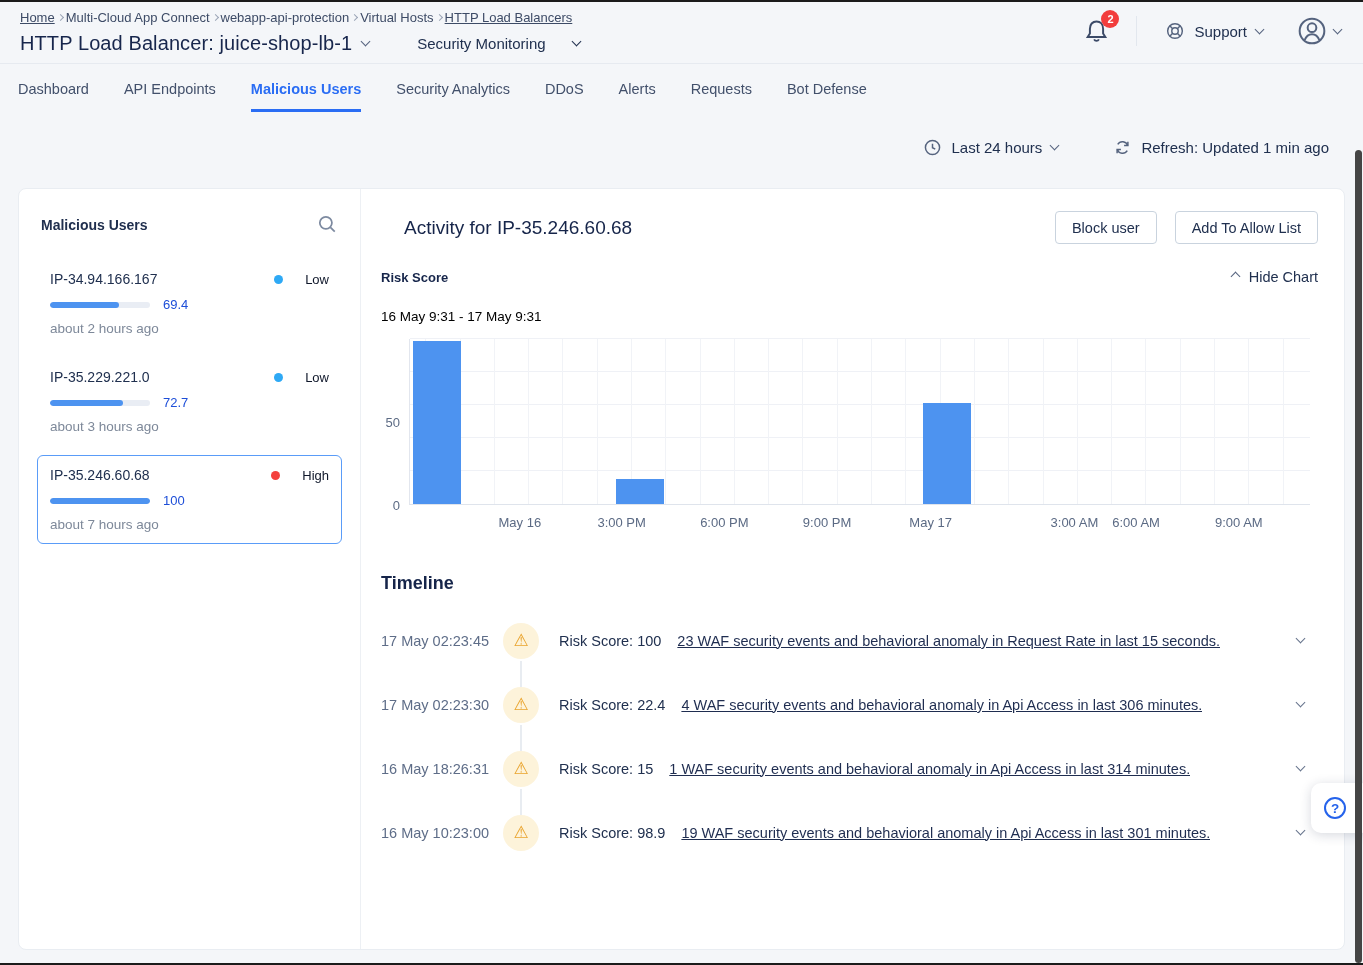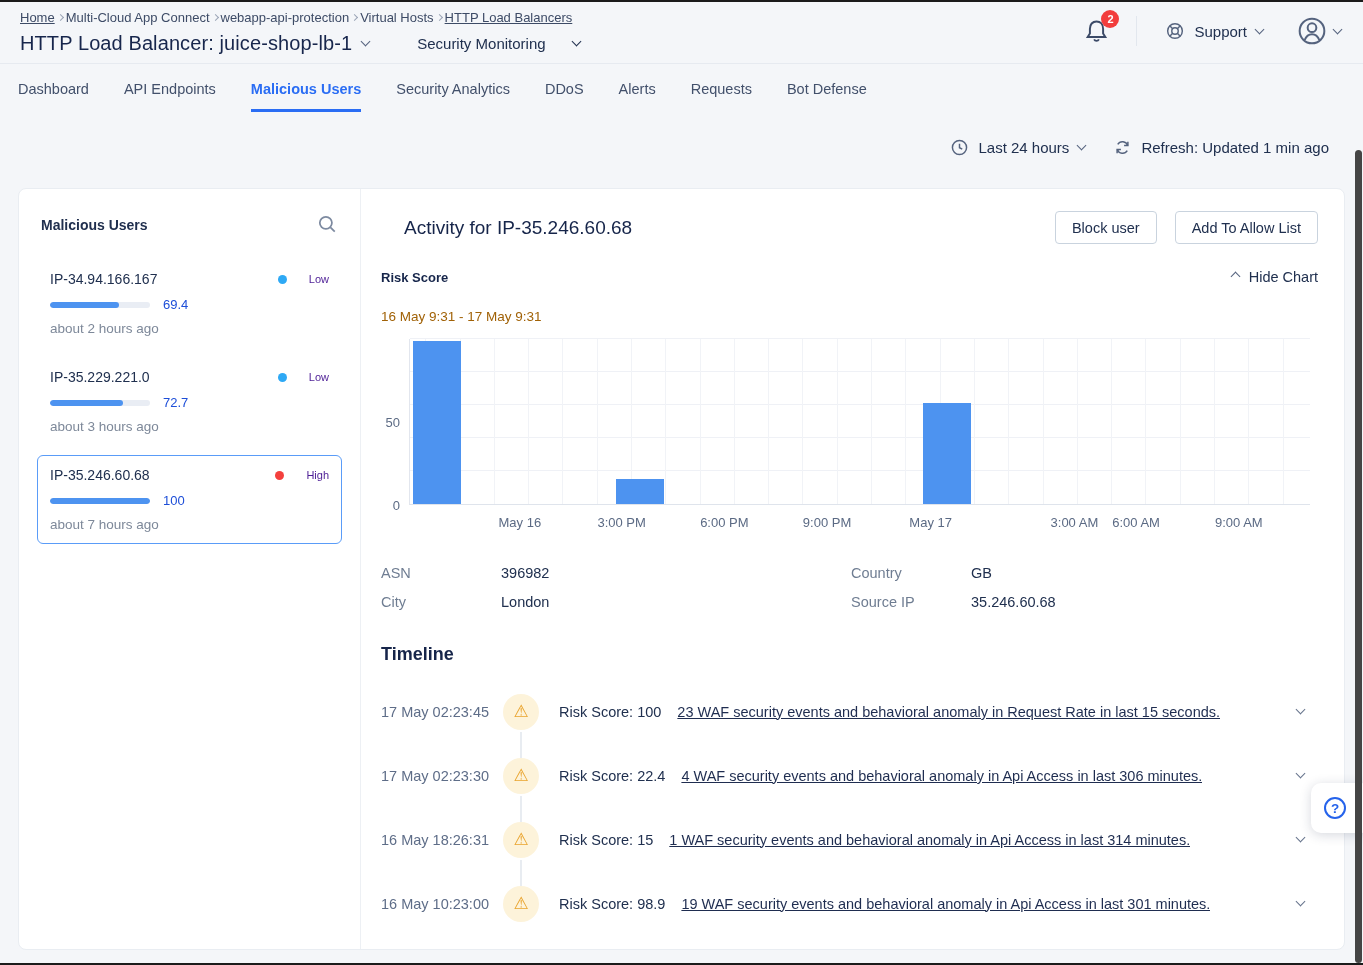--- a/index.html
+++ b/index.html
@@ -32,53 +32,53 @@
   .vdiv{width:1px;height:30px;background:#e2e7ee;margin-right:28px;}
   .support-group{display:flex;align-items:center;gap:9px;font-size:15px;color:#20304f;cursor:pointer;}
   .account-group{display:flex;align-items:center;gap:7px;margin-left:34px;cursor:pointer;color:#55637e;}
 
   
   .tab-bar{display:flex;padding:0 18px;background:#f4f6f9;}
   .tab{margin-right:35px;padding:17px 0 12px;font-size:14.5px;color:#42506b;cursor:pointer;border-bottom:3px solid transparent;}
   .tab.active{color:#2a6df4;font-weight:700;border-bottom-color:#2a6df4;}
 
   
-  .toolbar{position:absolute;top:138px;right:34px;display:flex;align-items:center;gap:28px;font-size:15px;color:#20304f;}
+  .toolbar{position:absolute;top:138px;right:34px;display:flex;align-items:center;gap:55px;font-size:15px;color:#20304f;}
   .tool-group{display:flex;align-items:center;gap:9px;cursor:pointer;}
 
   
   .card{position:absolute;top:188px;left:18px;width:1327px;bottom:15px;background:#fff;border:1px solid #e9edf2;border-radius:8px;display:flex;overflow:hidden;}
 
   
   .sidebar{width:342px;flex:none;border-right:1px solid #edf0f4;padding:25px 18px;}
   .sidebar-header{display:flex;justify-content:space-between;align-items:center;padding:0 4px;}
   .sidebar-title{font-size:14px;font-weight:700;color:#202f4e;}
   .user-list{margin-top:24px;}
   .user-item{padding:11px 12px;border:1px solid transparent;border-radius:6px;margin-bottom:9px;cursor:pointer;}
   .user-item.selected{border-color:#5a9cf8;}
   .ui-row1{display:flex;justify-content:space-between;align-items:center;}
   .ui-ip{font-size:14px;color:#20304f;}
-  .ui-sev{display:flex;align-items:center;gap:22px;font-size:11px;color:#4c1d95;}
+  .ui-sev{display:flex;align-items:center;gap:22px;font-size:13px;color:#0f172a;}
   .dot{width:9px;height:9px;border-radius:50%;}
   .ui-row2{display:flex;align-items:center;margin-top:10px;}
   .track{width:100px;height:6px;background:#e9edf4;border-radius:3px;overflow:hidden;}
   .fill{height:100%;background:#4d93f0;border-radius:3px;}
   .ui-score{margin-left:13px;font-size:13px;color:#1d4ed8;}
   .ui-ago{margin-top:9px;font-size:13.5px;color:#7d8899;}
 
   
   .main{flex:1;padding:22px 26px 0 20px;position:relative;}
   .main-header{display:flex;align-items:center;}
   .main-title{font-size:19px;font-weight:500;color:#16254a;margin-left:23px;}
   .btns{margin-left:auto;display:flex;gap:18px;}
   .btn{height:33px;padding:0 16px;background:#fff;border:1px solid #c9d3de;border-radius:4px;font-size:14.5px;color:#20304f;font-family:inherit;cursor:pointer;}
   .risk-row{display:flex;align-items:center;margin-top:25px;}
   .risk-label{font-size:13px;font-weight:700;color:#16254a;}
   .hide-chart{margin-left:auto;display:flex;align-items:flex-start;gap:10px;font-size:14.5px;color:#20304f;cursor:pointer;}
-  .range{margin-top:24px;font-size:13.5px;color:#a16207;}
+  .range{margin-top:24px;font-size:13.5px;color:#000000;}
 
   
   .chart{margin-top:15px;display:flex;}
   .ylabels{width:28px;flex:none;position:relative;height:166px;}
   .ylab{position:absolute;right:9px;font-size:13px;color:#5c6b84;transform:translateY(50%);}
   .plot{flex:1;height:166px;position:relative;border-left:1px solid #e2e6ee;border-bottom:1px solid #dfe4ec;margin-right:8px;}
   .hline{position:absolute;left:0;right:0;height:1px;background:#eff1f6;}
   .vline{position:absolute;top:0;bottom:0;width:1px;background:#f1f3f7;}
   .bar{position:absolute;bottom:0;background:#4d93f0;}
   .xlabels{position:relative;height:28px;margin:6px 8px 0 28px;}
@@ -321,34 +321,20 @@
         <span class="xlab" style="left: 12.3%;">May 16</span>
         <span class="xlab" style="left: 23.6%;">3:00 PM</span>
         <span class="xlab" style="left: 35%;">6:00 PM</span>
         <span class="xlab" style="left: 46.4%;">9:00 PM</span>
         <span class="xlab" style="left: 57.9%;">May 17</span>
         <span class="xlab" style="left: 69.3%; margin-left: 41px;">3:00 AM</span>
         <span class="xlab" style="left: 80.7%;">6:00 AM</span>
         <span class="xlab" style="left: 92.1%;">9:00 AM</span>
       </div>
 
-    <div class="details">
-      <div class="dcol left">
-          <span class="dlabel">ASN</span>
-          <span class="dvalue">396982</span>
-          <span class="dlabel">City</span>
-          <span class="dvalue">London</span>
-        </div>
-      <div class="dcol">
-          <span class="dlabel">Country</span>
-          <span class="dvalue">GB</span>
-          <span class="dlabel">Source IP</span>
-          <span class="dvalue">35.246.60.68</span>
-        </div>
-    </div>
 
     <div class="timeline-title">Timeline</div>
     <div class="events">
         <div class="event">
           <span class="ev-time">17 May 02:23:45</span>
           <span class="ev-icon connector">⚠</span>
           <span class="ev-risk">Risk Score: 100</span>
           <a class="ev-link">23 WAF security events and behavioral anomaly in Request Rate in last 15 seconds.</a>
           <span class="chev down ev-chev"></span>
         </div>

